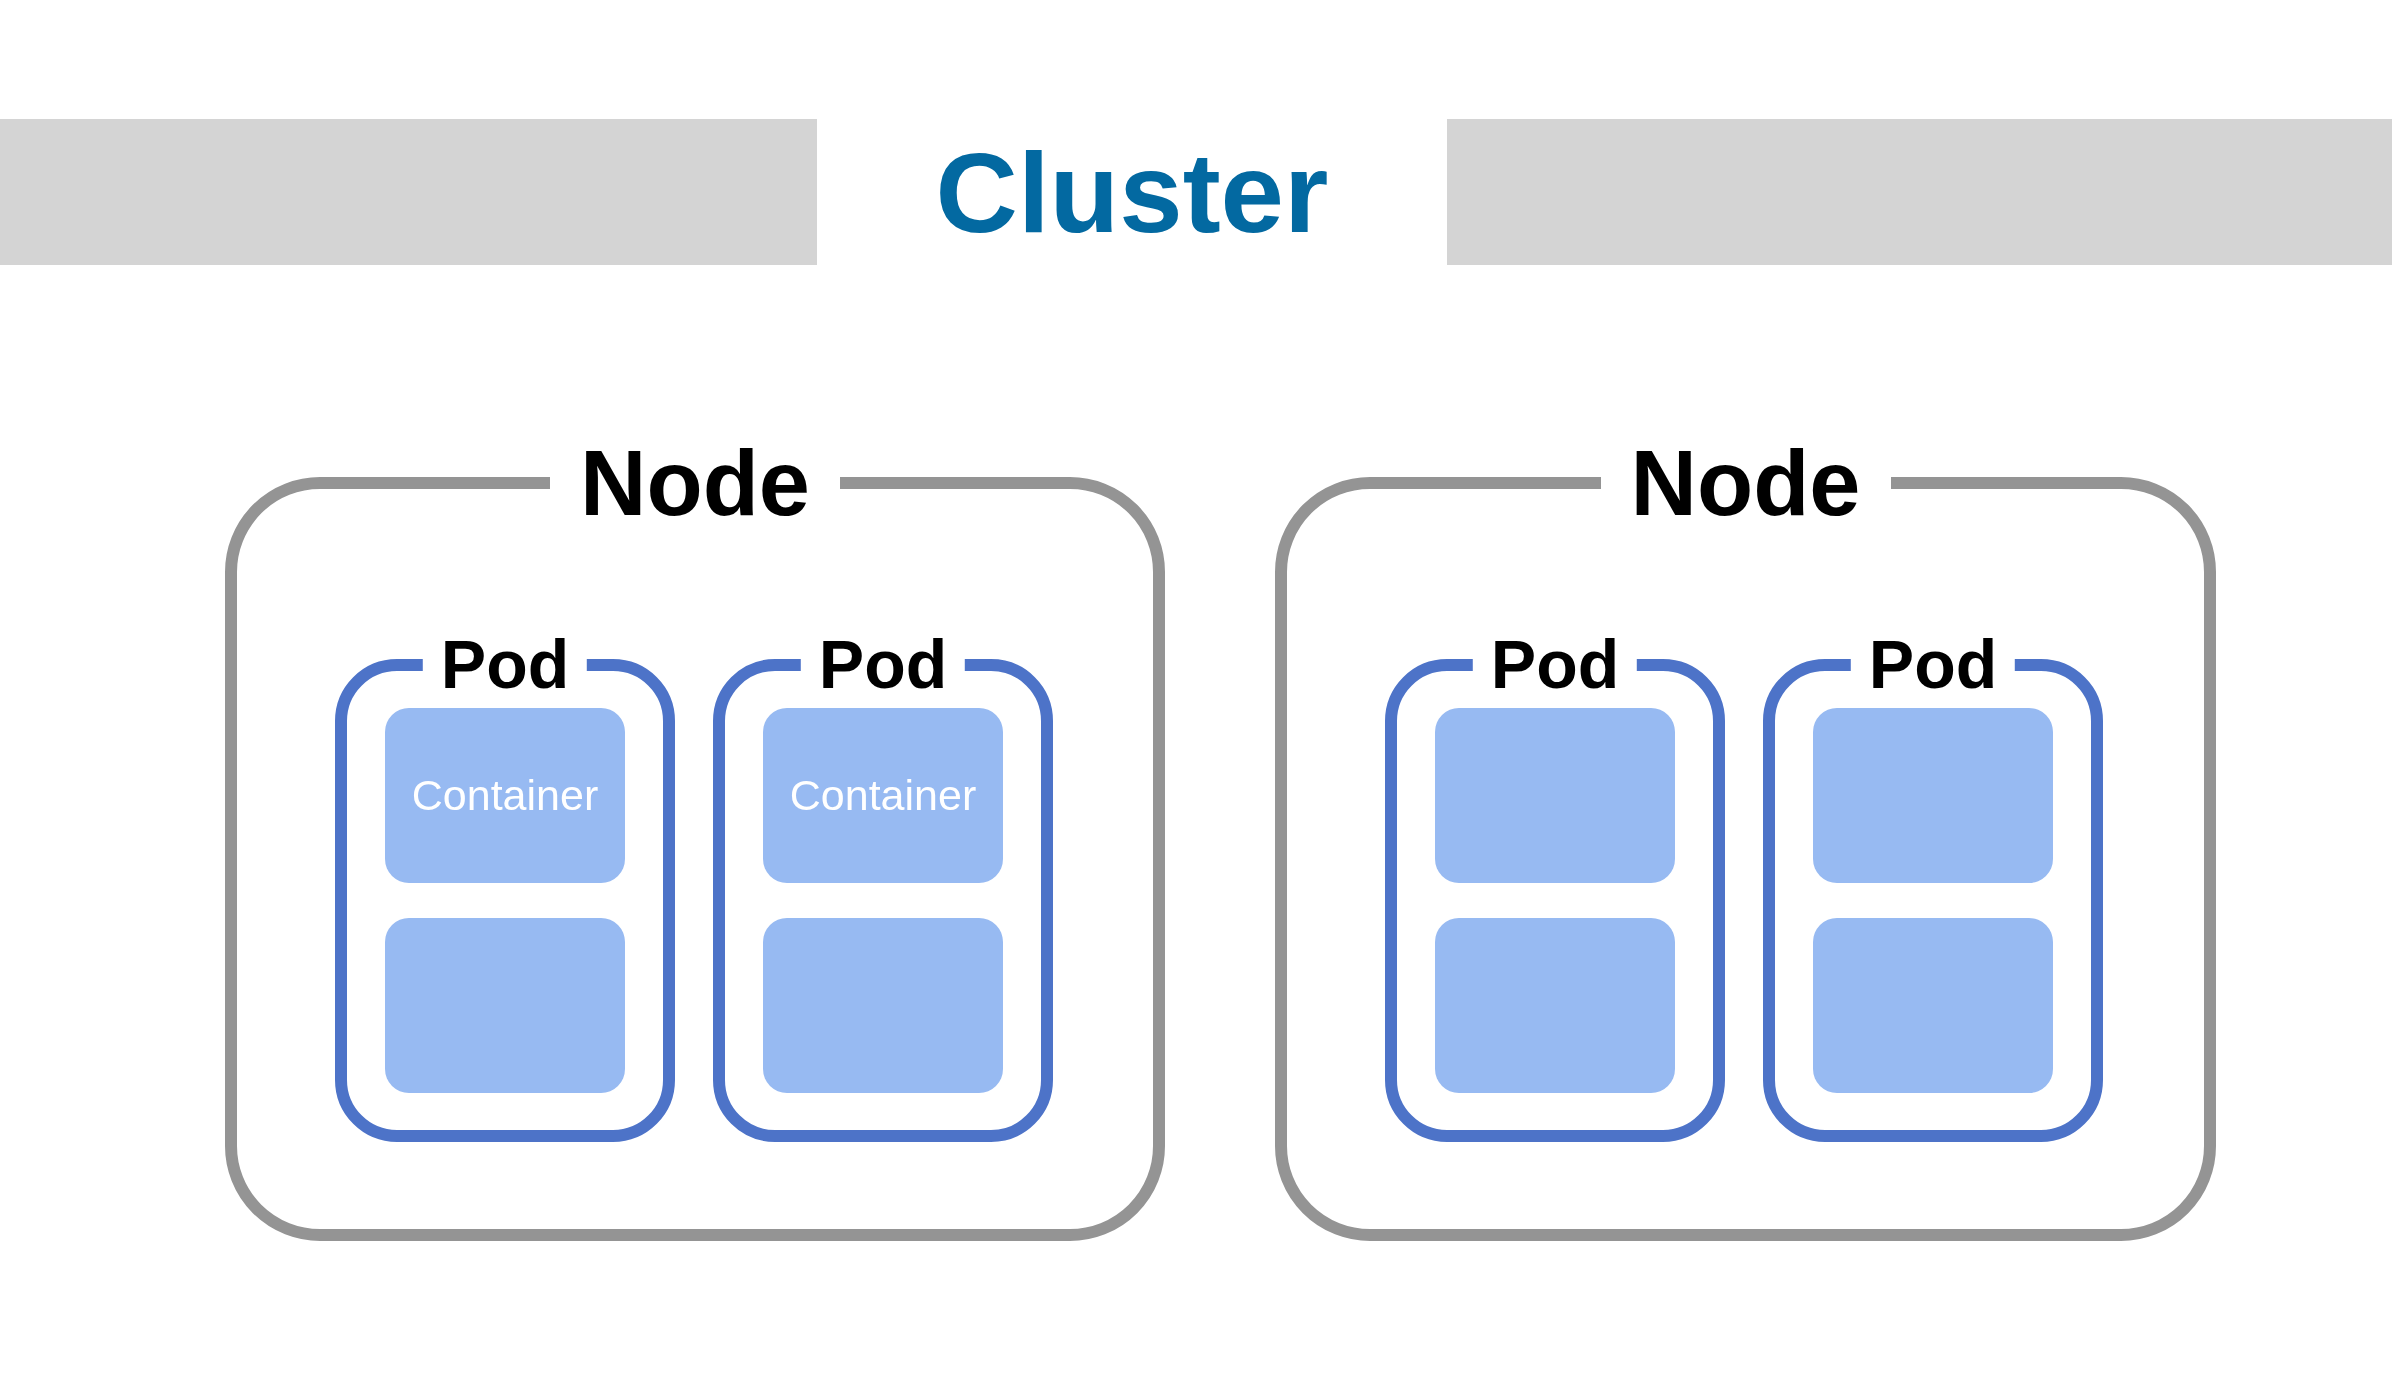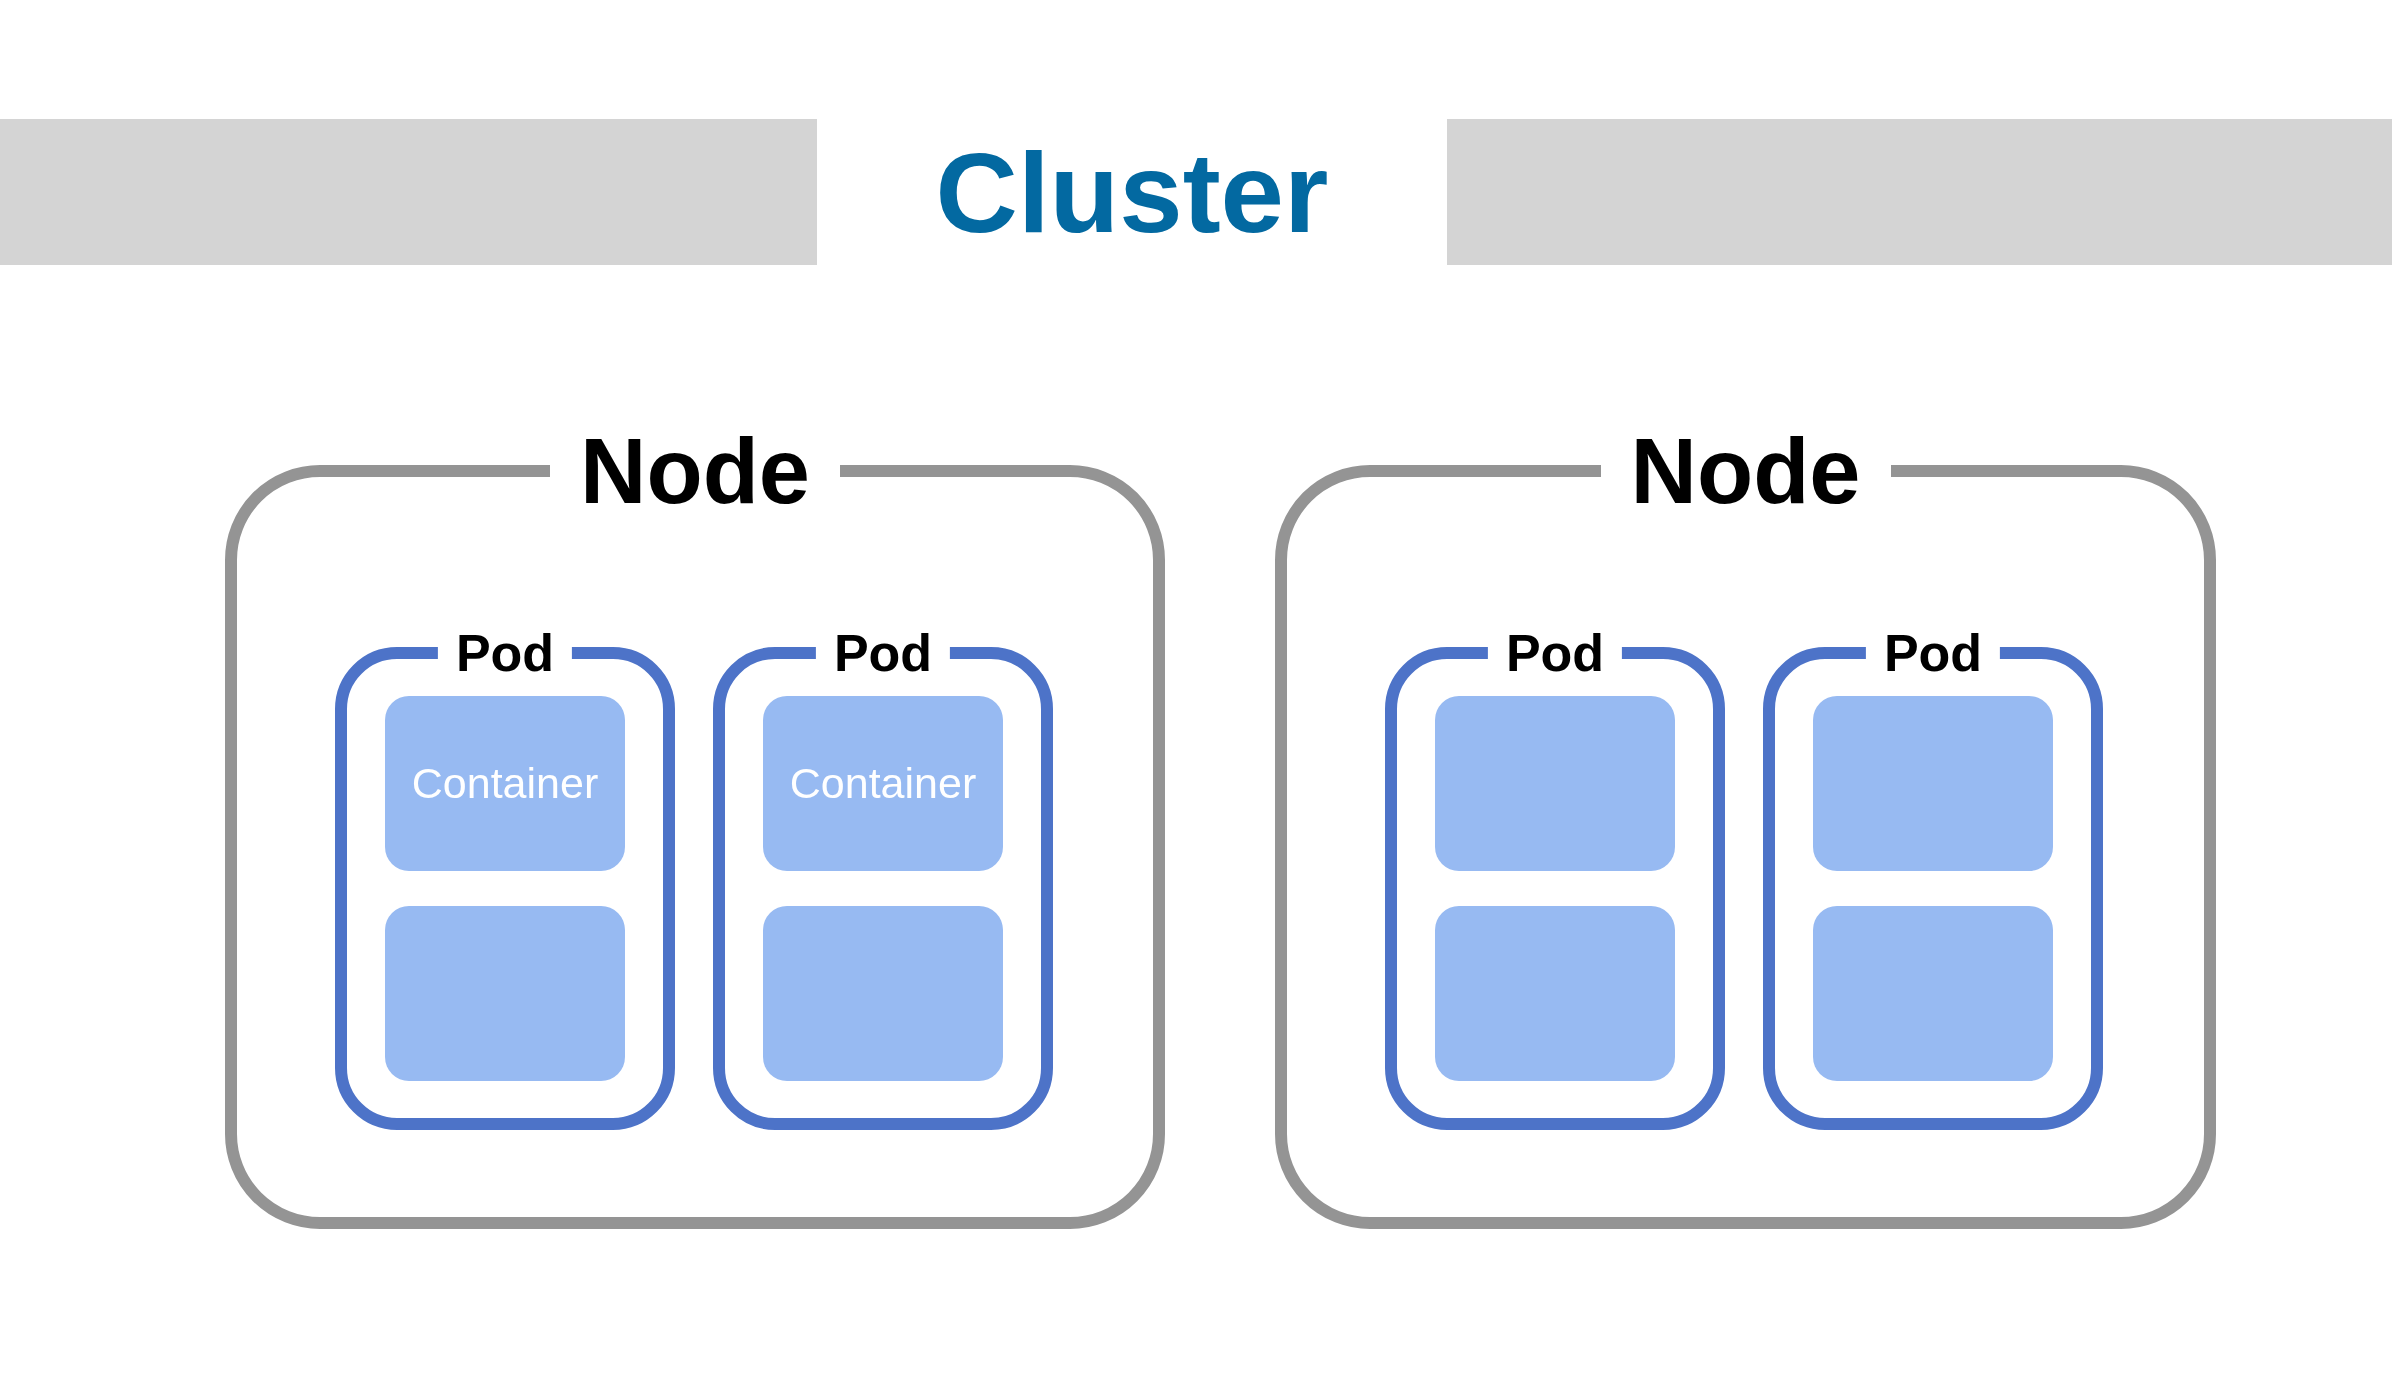--- a/index.html
+++ b/index.html
@@ -25,21 +25,21 @@
     width: 630px; height: 146px;
     background: #ffffff;
     display: flex; align-items: center; justify-content: center;
     font-size: 114px; font-weight: bold; color: #0369a1;
     white-space: nowrap;
   }
 
   
   .node {
     position: absolute;
-    top: 465px;
+    top: 477px;
     width: 940px; height: 764px;
     box-sizing: border-box;
     border: 12px solid #949494;
     border-radius: 95px;
     background: #ffffff;
   }
   .node-1 { left: 225px; }
   .node-2 { left: 1275px; width: 941px; }
 
   
@@ -47,21 +47,21 @@
     position: absolute;
     left: 50%; top: -6px;
     transform: translate(-50%, -50%);
     background: #ffffff;
     white-space: nowrap;
     font-weight: bold;
     color: #000000;
     line-height: 1.05;
   }
   .node-label { font-size: 92px; padding: 0 30px; }
-  .pod-label  { font-size: 52px; padding: 0 18px; text-align: center; }
+  .pod-label  { font-size: 68px; padding: 0 18px; text-align: center; }
 
   
   .pod {
     position: absolute;
     top: 170px;
     width: 340px; height: 483px;
     box-sizing: border-box;
     border: 12px solid #4d73c8;
     border-radius: 62px;
     background: #ffffff;

